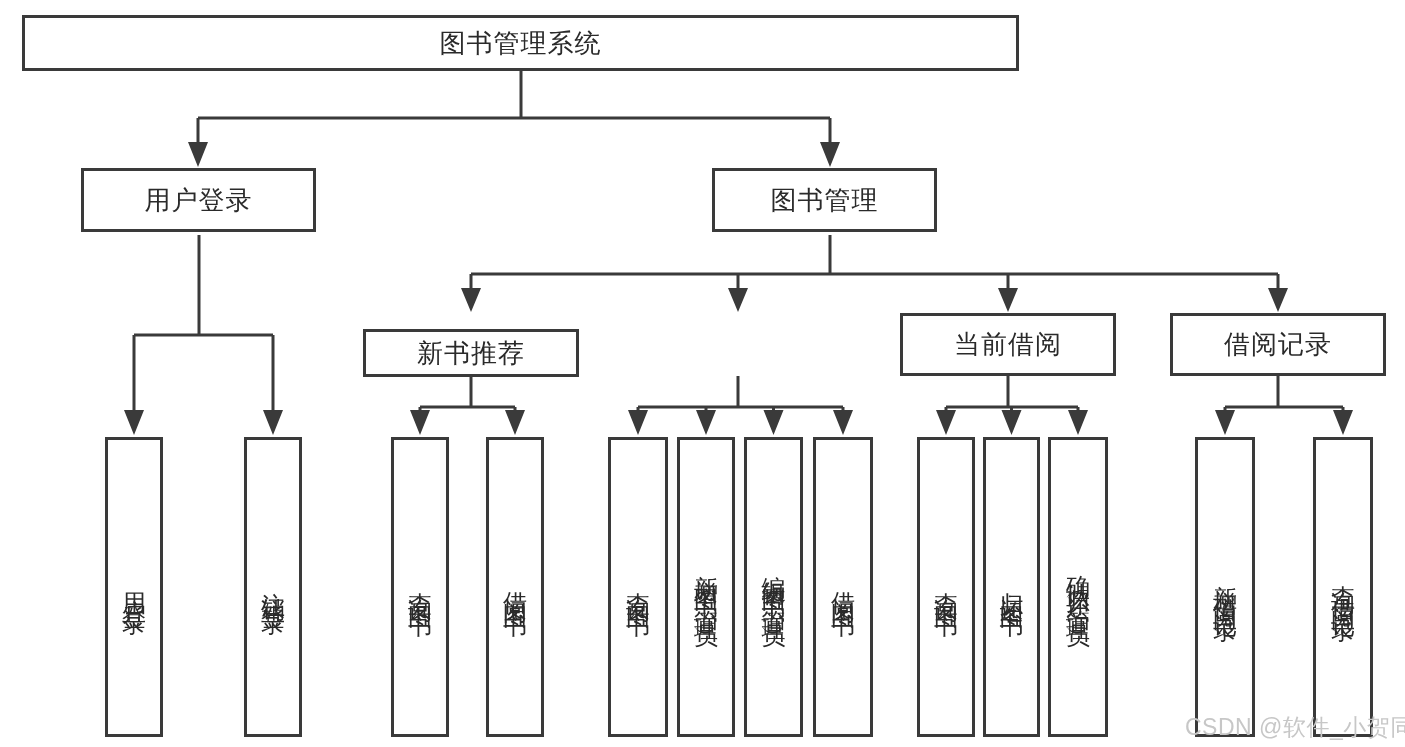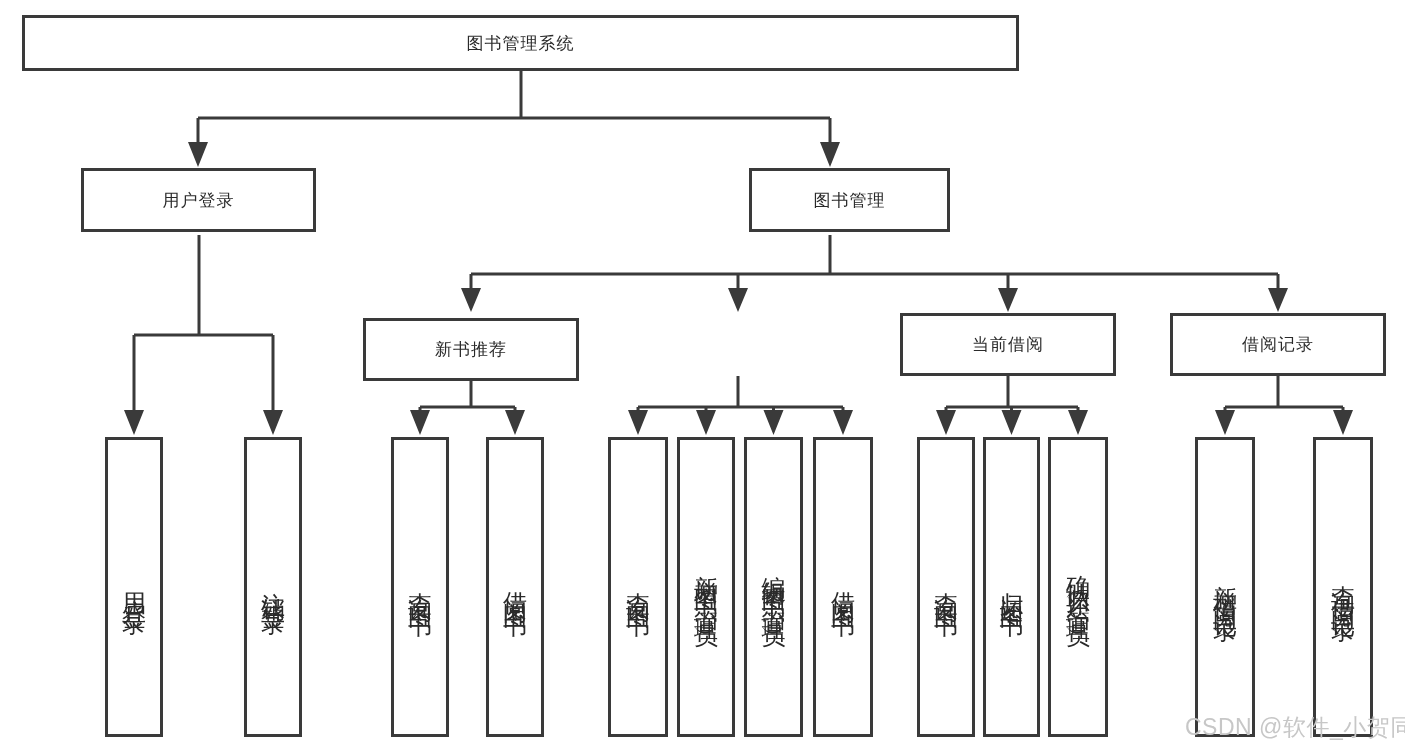--- a/index.html
+++ b/index.html
@@ -24,21 +24,21 @@
   }
   .connector-svg .heads{
     fill:var(--line);stroke:none;
   }
   .hbox{
     position:absolute;
     box-sizing:border-box;
     border:3px solid var(--line);
     background:var(--background);
     display:flex;align-items:center;justify-content:center;
-    font-size:17px;color:var(--text);
+    font-size:26px;color:var(--text);
     letter-spacing:1px;
     white-space:nowrap;
   }
   .vbox{
     position:absolute;
     top:437px;height:300px;
     box-sizing:border-box;
     border:3px solid var(--line);
     background:var(--background);
     display:flex;align-items:center;justify-content:center;
@@ -89,25 +89,25 @@
       M1215 410 L1235 410 L1225 435 Z M1333 410 L1353 410 L1343 435 Z"></path>
   </svg>
 
   <div class="hbox" style="left:22px;top:15px;width:997px;height:56px">
     <span>图书管理系统</span>
   </div>
 
   <div class="hbox" style="left:81px;top:168px;width:235px;height:64px">
     <span>用户登录</span>
   </div>
-  <div class="hbox" style="left:749px;top:168px;width:201px;height:64px">
+  <div class="hbox" style="left:712px;top:168px;width:225px;height:64px">
     <span>图书管理</span>
   </div>
 
-  <div class="hbox" style="left:363px;top:318px;width:216px;height:63px">
+  <div class="hbox" style="left:363px;top:329px;width:216px;height:48px">
     <span>新书推荐</span>
   </div>
   <div class="hbox" style="left:900px;top:313px;width:216px;height:63px">
     <span>当前借阅</span>
   </div>
   <div class="hbox" style="left:1170px;top:313px;width:216px;height:63px">
     <span>借阅记录</span>
   </div>
 
   <div class="vbox" style="left:105px;width:58px">

